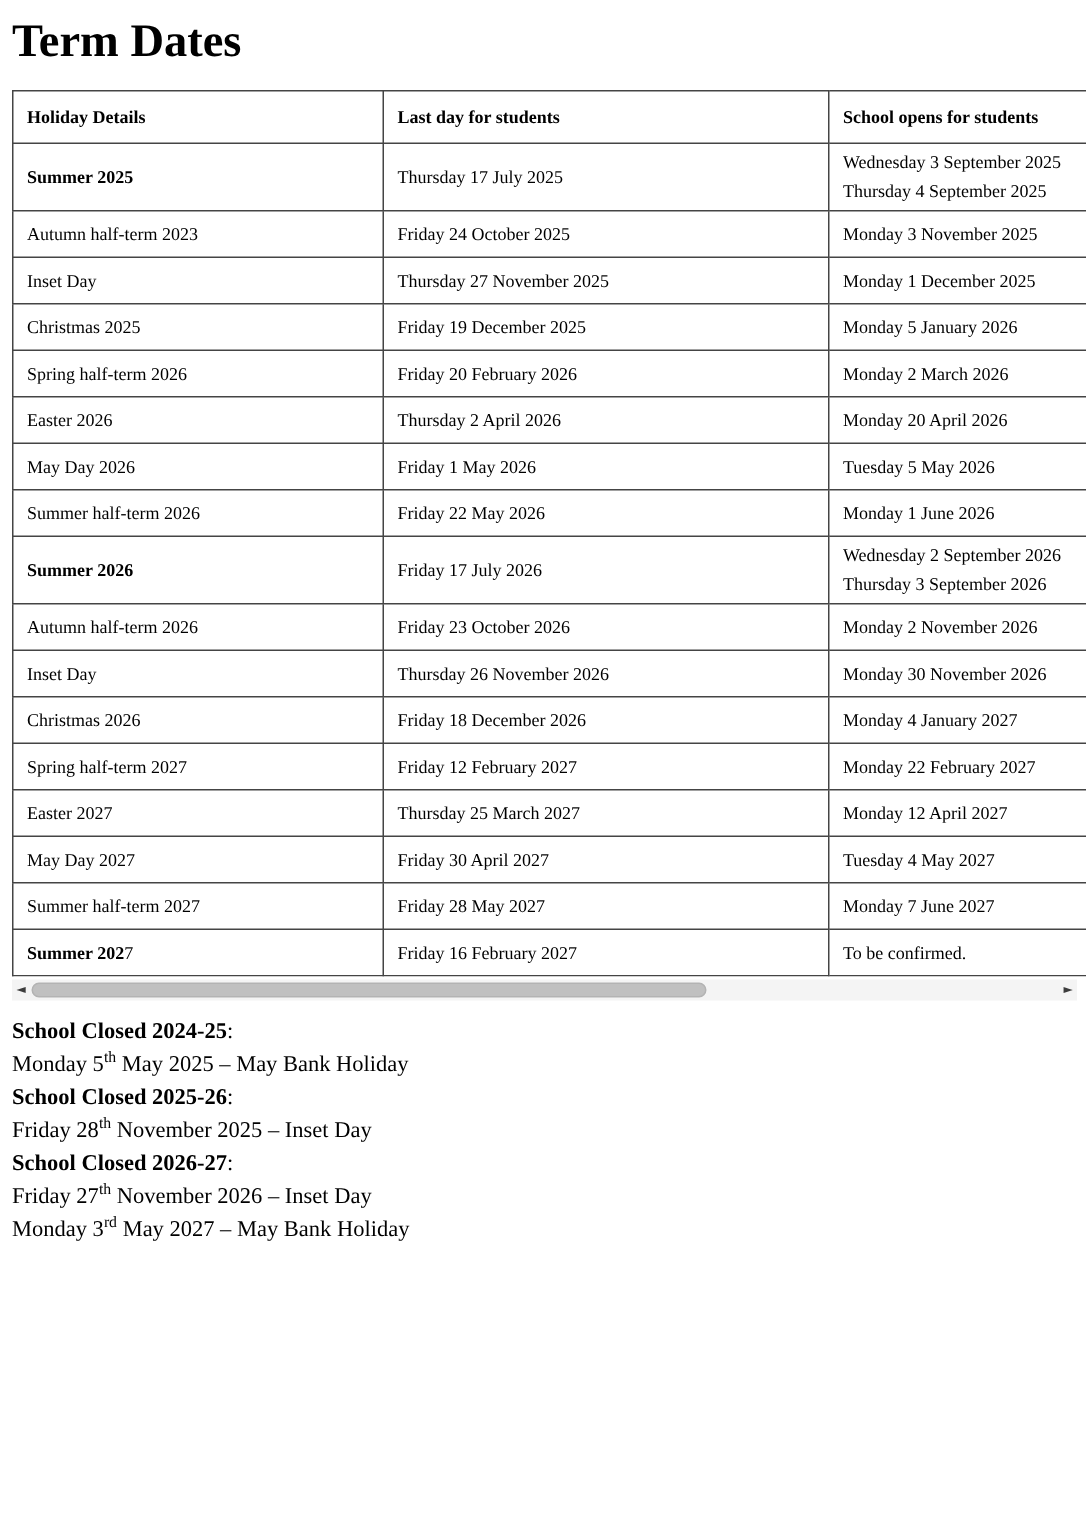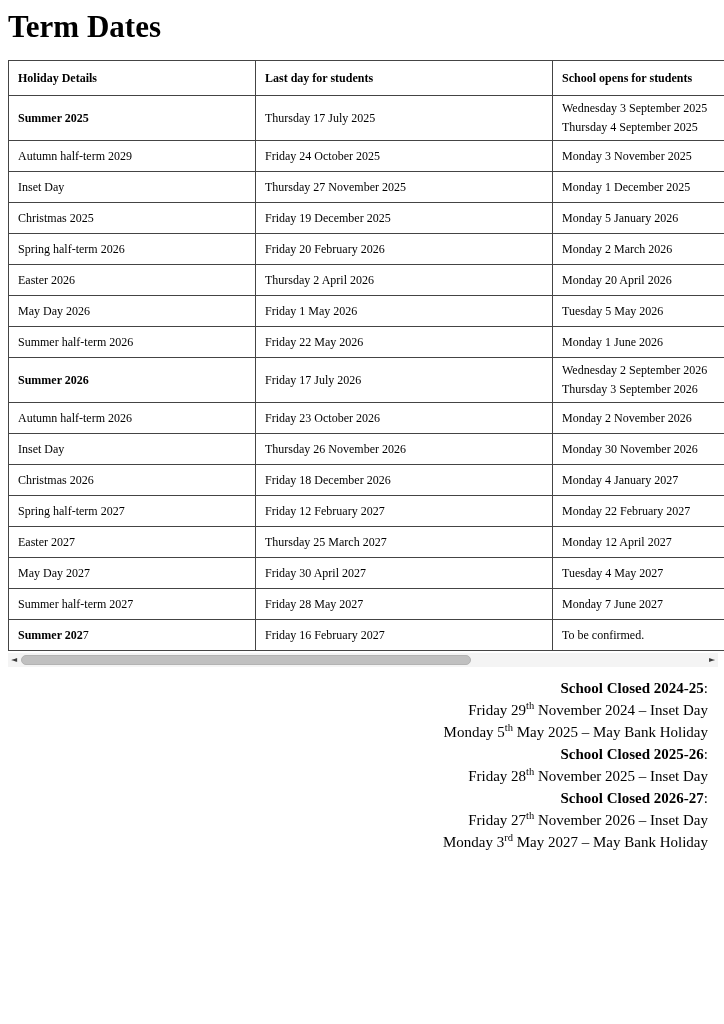--- a/index.html
+++ b/index.html
@@ -74,21 +74,21 @@
     line-height: 14px;
     text-align: center;
     color: #3c3c3c;
     user-select: none;
   }
   .hscroll-arrow.left  { left: 0; }
   .hscroll-arrow.right { right: 0; }
 
   
   .closed-section { margin-top: 12px; width: 700px; }
-  .closed-section p { margin: 3px 0; font-size: 15px; line-height: 19px; text-align: right; }
+  .closed-section p { margin: 3px 0; font-size: 15px; line-height: 19px; }
   p.closed-heading { font-weight: bold; }
   p.closed-heading .colon { font-weight: normal; }
   .ord {
     font-size: 10.5px;
     position: relative;
     top: -6px;
     line-height: 0;
   }
 </style>
 </head>
@@ -115,21 +115,21 @@
       <tbody>
           <tr class="row-tall">
             <td><span class="b">Summer 2025</span></td>
             <td>Thursday 17 July 2025</td>
             <td>
               <div>Wednesday 3 September 2025</div>
               <div>Thursday 4 September 2025</div>
             </td>
           </tr>
           <tr class="row-normal">
-            <td><span>Autumn half-term 2029</span></td>
+            <td><span>Autumn half-term 2023</span></td>
             <td>Friday 24 October 2025</td>
             <td>
               <div>Monday 3 November 2025</div>
             </td>
           </tr>
           <tr class="row-normal">
             <td><span>Inset Day</span></td>
             <td>Thursday 27 November 2025</td>
             <td>
               <div>Monday 1 December 2025</div>
@@ -239,21 +239,20 @@
   </div>
 
   <div class="hscrollbar">
     <span class="hscroll-arrow left">◄</span>
     <div class="hscroll-thumb"></div>
     <span class="hscroll-arrow right">►</span>
   </div>
 
   <div class="closed-section">
       <p class="closed-heading"><span>School Closed 2024-25</span><span class="colon">:</span></p>
-      <p class="closed-line"><span>Friday 29</span><span class="ord">th</span><span> November 2024 – Inset Day</span></p>
       <p class="closed-line"><span>Monday 5</span><span class="ord">th</span><span> May 2025 – May Bank Holiday</span></p>
       <p class="closed-heading"><span>School Closed 2025-26</span><span class="colon">:</span></p>
       <p class="closed-line"><span>Friday 28</span><span class="ord">th</span><span> November 2025 – Inset Day</span></p>
       <p class="closed-heading"><span>School Closed 2026-27</span><span class="colon">:</span></p>
       <p class="closed-line"><span>Friday 27</span><span class="ord">th</span><span> November 2026 – Inset Day</span></p>
       <p class="closed-line"><span>Monday 3</span><span class="ord">rd</span><span> May 2027 – May Bank Holiday</span></p>
     </div>
 
 </div>
 

